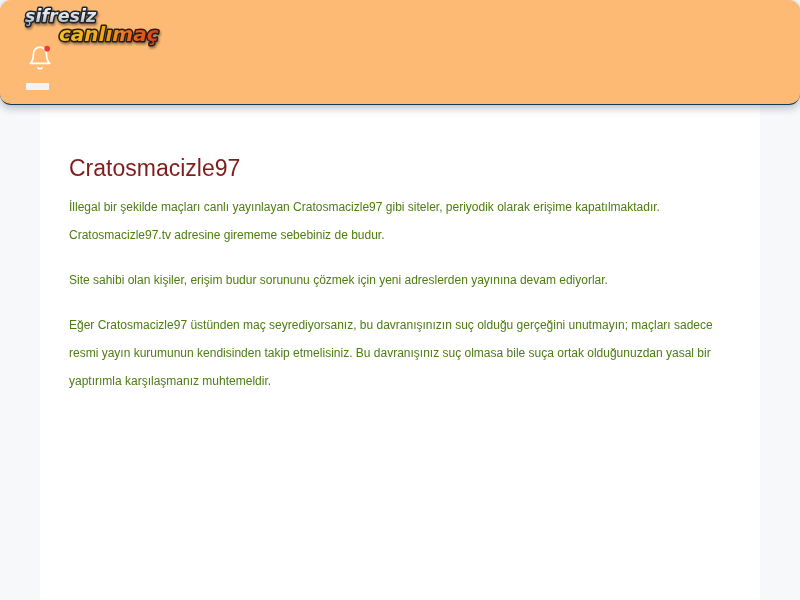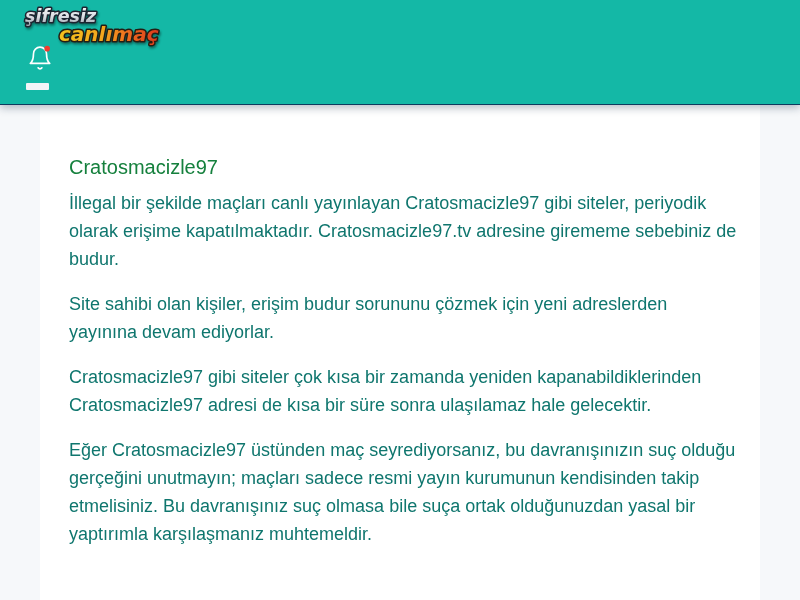--- a/index.html
+++ b/index.html
@@ -7,23 +7,24 @@
     padding: 0;
     width: 800px;
     height: 600px;
     background: #f6f8fa;
     font-family: "Liberation Sans", sans-serif;
     overflow: hidden;
   }
   .site-header {
     position: relative;
     height: 104px;
-    background: #14b8a6;
+    background: #fdba74;
     box-shadow: 0 3px 8px rgba(15, 40, 70, 0.30);
     border-bottom: 1px solid #0e3b5e;
+    border-radius: 11px;
   }
   .logo-link {
     position: absolute;
     left: 22px;
     top: 1px;
     display: block;
     text-decoration: none;
   }
   .logo-link svg {
     filter: drop-shadow(1px 2px 1px rgba(0,0,0,0.40));
@@ -66,30 +67,30 @@
   .article-card {
     width: 668px;
     margin: 0 auto;
     background: #ffffff;
     padding: 28px 23px 40px 29px;
     min-height: 468px;
     box-sizing: content-box;
   }
   .article-card h1 {
     margin: 22px 0 10px 0;
-    font-size: 20px;
+    font-size: 23px;
     line-height: 1.2;
     font-weight: 400;
-    color: #15803d;
+    color: #7f1d1d;
   }
   .article-card p {
     margin: 0 0 17px 0;
-    font-size: 18px;
+    font-size: 12px;
     line-height: 28px;
-    color: #0f766e;
+    color: #4d7c0f;
   }
 </style>
 </head>
 <body>
 
 <header class="site-header">
   <a class="logo-link" href="#">
     <svg width="170" height="46" viewBox="0 0 170 46" xmlns="http://www.w3.org/2000/svg">
       <defs>
         <linearGradient id="lg-silver" x1="0" y1="0" x2="0" y2="1">
@@ -120,16 +121,15 @@
   <button class="menu-btn">
     <span class="menu-bar"></span>
   </button>
 </header>
 
 <main class="content-wrap">
   <article class="article-card">
     <h1>Cratosmacizle97</h1>
     <p>İllegal bir şekilde maçları canlı yayınlayan Cratosmacizle97 gibi siteler, periyodik olarak erişime kapatılmaktadır. Cratosmacizle97.tv adresine girememe sebebiniz de budur.</p>
     <p>Site sahibi olan kişiler, erişim budur sorununu çözmek için yeni adreslerden yayınına devam ediyorlar.</p>
-    <p>Cratosmacizle97 gibi siteler çok kısa bir zamanda yeniden kapanabildiklerinden Cratosmacizle97 adresi de kısa bir süre sonra ulaşılamaz hale gelecektir.</p>
     <p>Eğer Cratosmacizle97 üstünden maç seyrediyorsanız, bu davranışınızın suç olduğu gerçeğini unutmayın; maçları sadece resmi yayın kurumunun kendisinden takip etmelisiniz. Bu davranışınız suç olmasa bile suça ortak olduğunuzdan yasal bir yaptırımla karşılaşmanız muhtemeldir.</p>
   </article>
 </main>
 
 </body></html>

